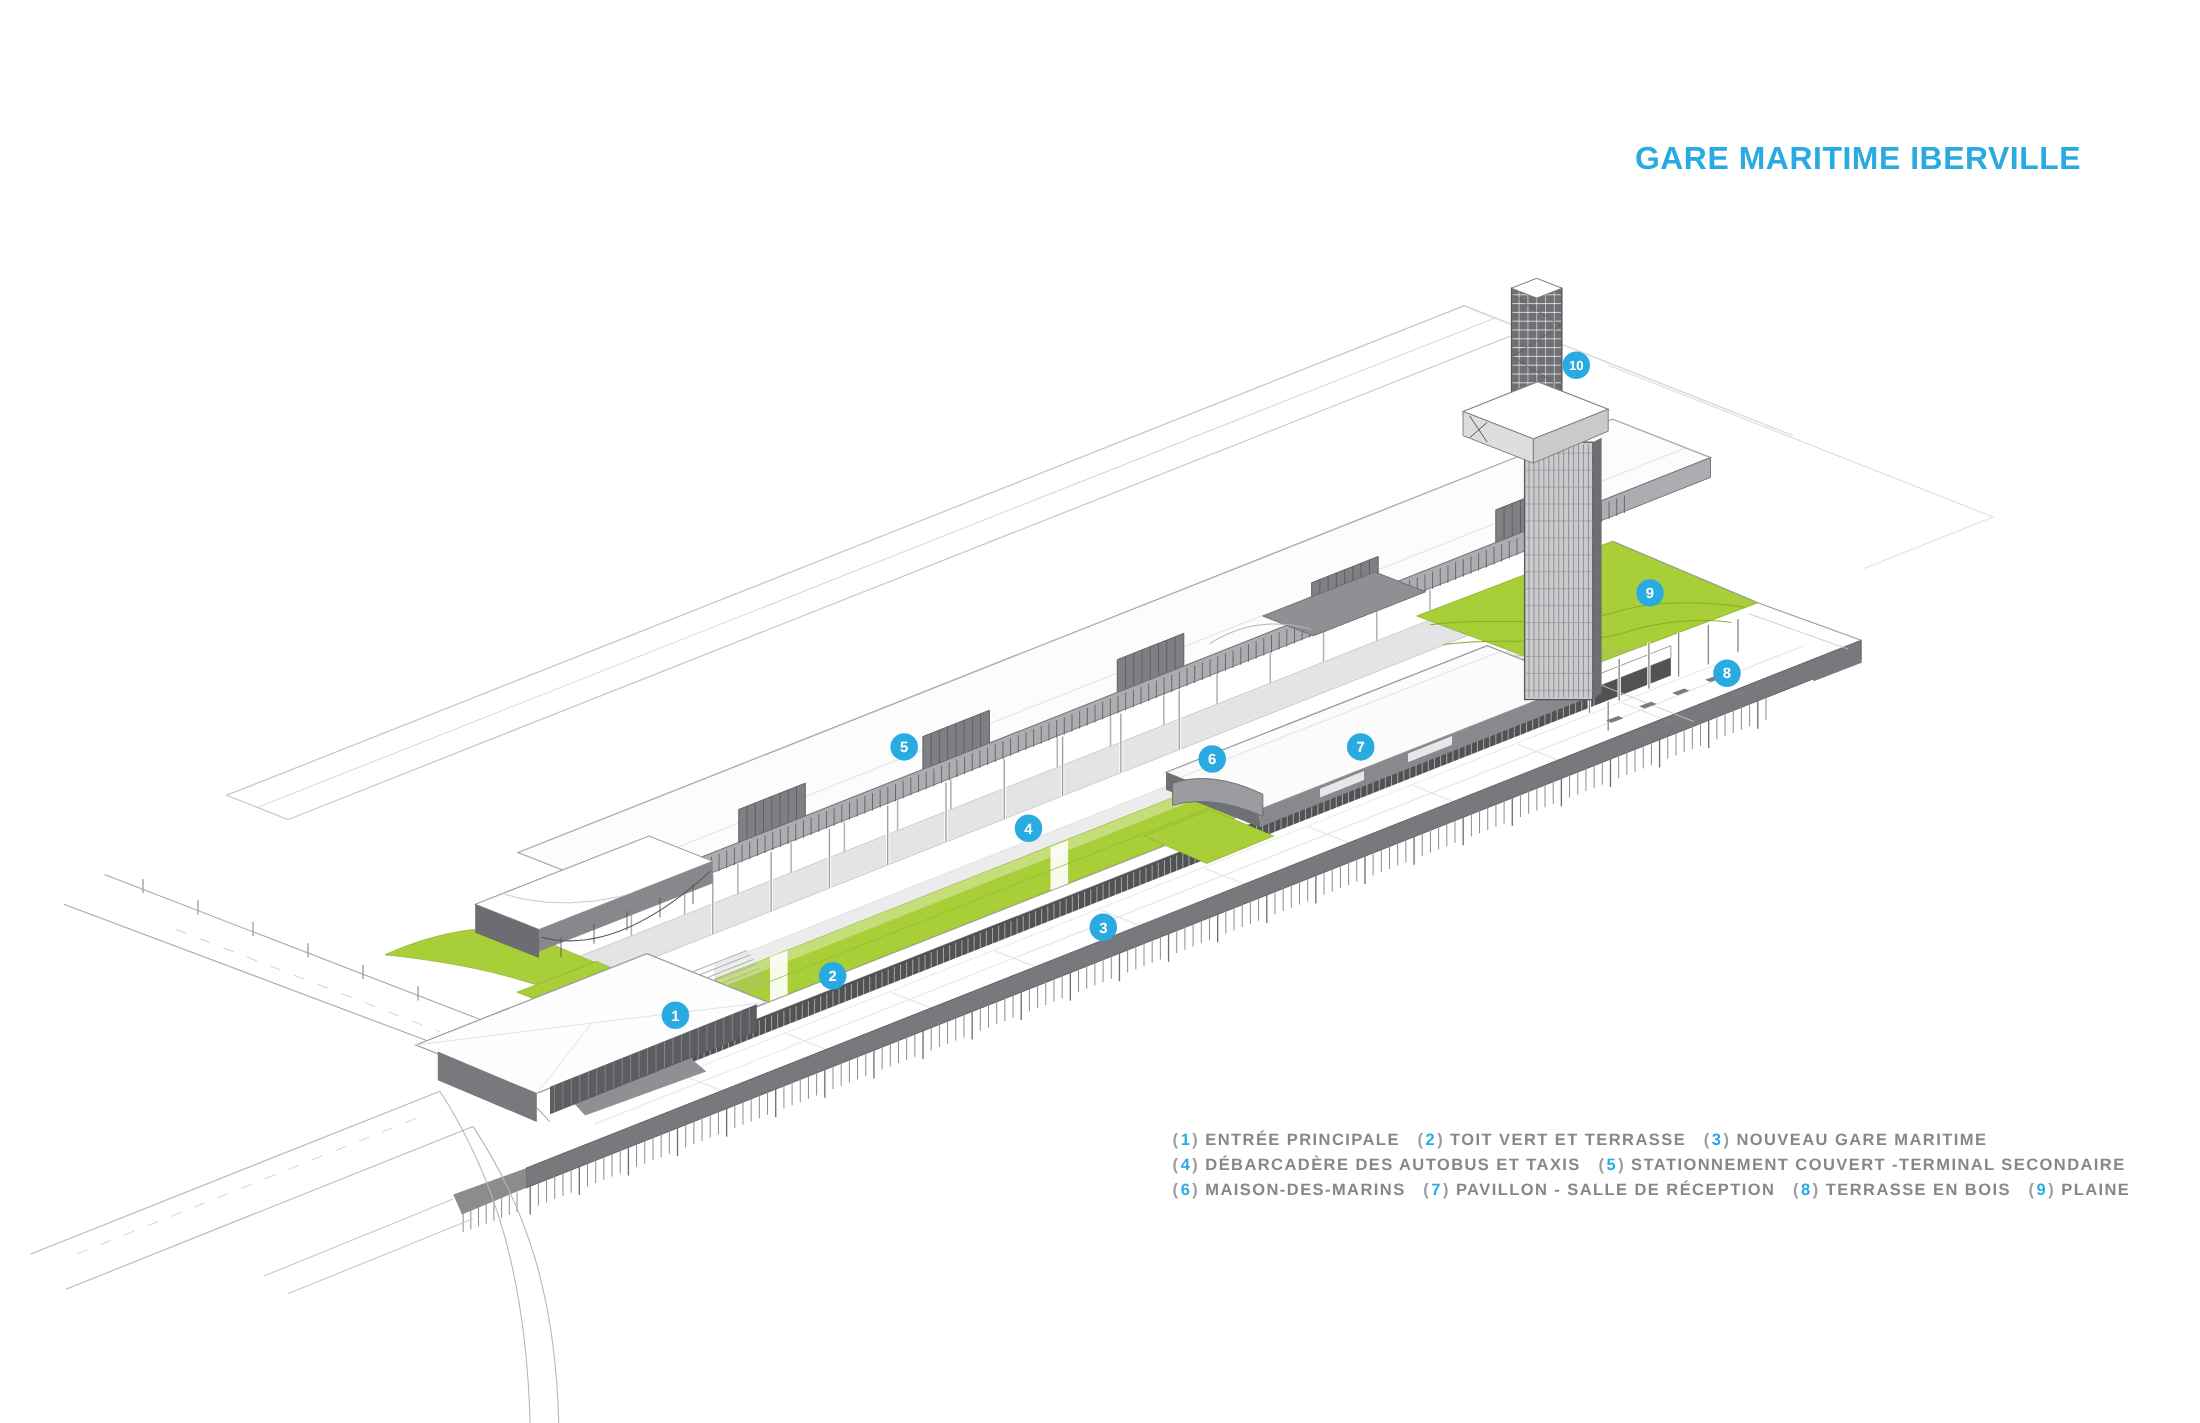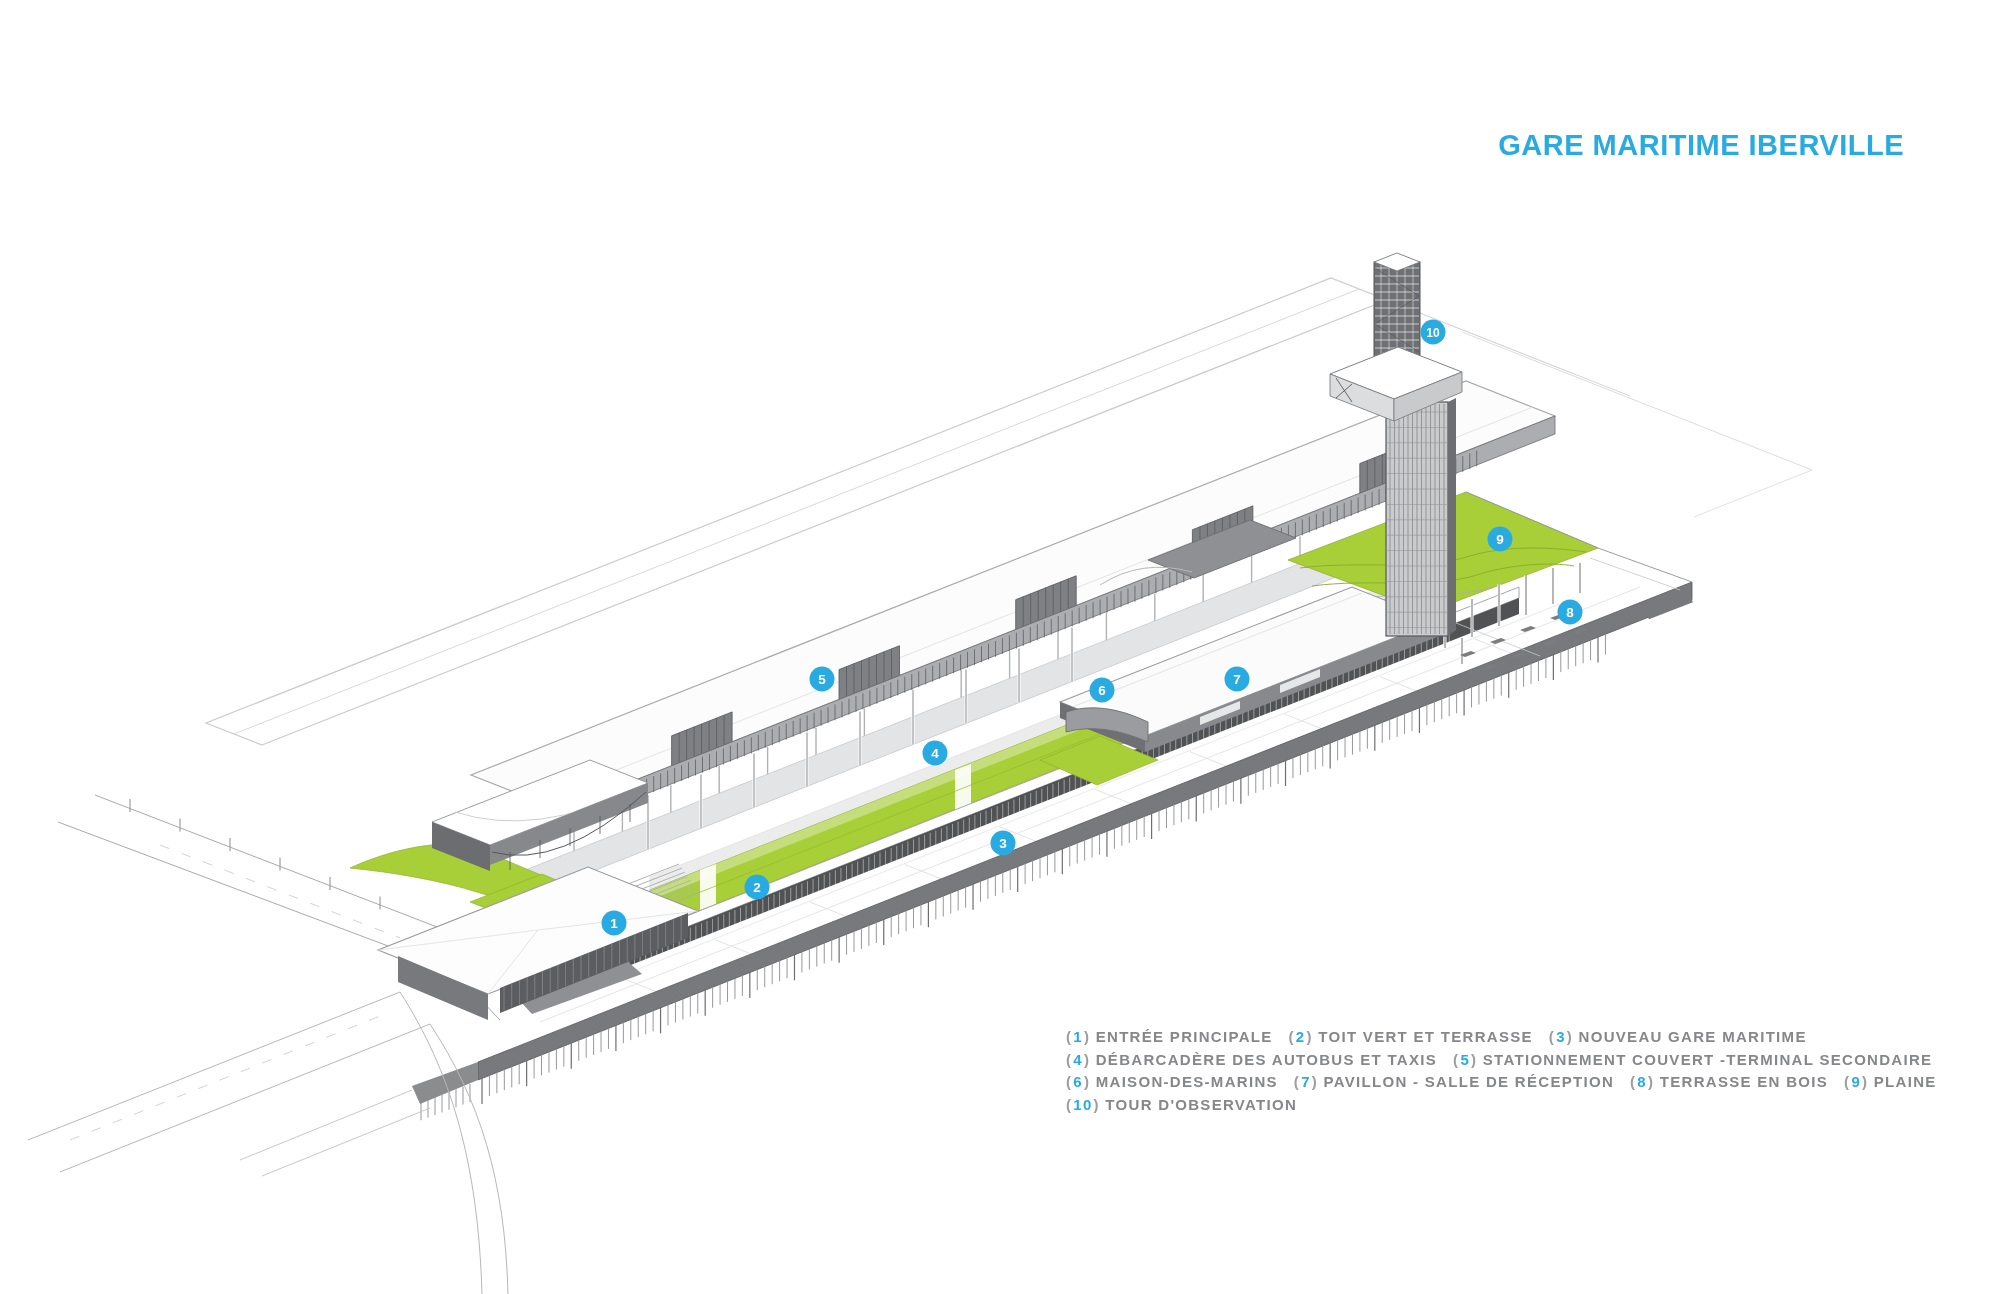--- a/index.html
+++ b/index.html
@@ -1,19 +1,19 @@
 <!DOCTYPE html>
 <html><head>
 <meta charset="utf-8">
 <style>
   html,body{margin:0;padding:0;background:#ffffff;}
   .stage{position:relative;width:2000px;height:1294px;background:#fff;overflow:hidden;
          font-family:"Liberation Sans", sans-serif;}
   .stage svg{position:absolute;left:0;top:0;}
-  .title{position:absolute;top:126px;right:96px;text-align:right;
+  .title{position:absolute;top:126px;right:108px;text-align:right;
          font-weight:bold;font-size:29px;line-height:38px;letter-spacing:0.5px;}
   .legend{position:absolute;left:1066px;top:1026px;font-size:15px;font-weight:bold;
           letter-spacing:1.3px;line-height:22.5px;white-space:nowrap;}
   .legend-line{height:22.5px;}
   .legend-item{margin-right:16px;}
   .lb{color:#9b9da0;}
   .ln{padding:0 1px;}
   .lt{color:#85878a;margin-top:34px;}
 </style>
 </head>
@@ -898,15 +898,14 @@
   </svg>
 
   <div class="title" id="titleBox" style="color: rgb(41, 171, 226);">
     <div>GARE MARITIME IBERVILLE</div>
   </div>
 
   <div class="legend" id="legend">
       <div class="legend-line"><span class="legend-item"><span class="lb">(</span><span class="ln" style="color: rgb(41, 171, 226);">1</span><span class="lb">) </span><span class="lt">ENTRÉE PRINCIPALE</span></span><span class="legend-item"><span class="lb">(</span><span class="ln" style="color: rgb(41, 171, 226);">2</span><span class="lb">) </span><span class="lt">TOIT VERT ET TERRASSE</span></span><span class="legend-item"><span class="lb">(</span><span class="ln" style="color: rgb(41, 171, 226);">3</span><span class="lb">) </span><span class="lt">NOUVEAU GARE MARITIME</span></span></div>
       <div class="legend-line"><span class="legend-item"><span class="lb">(</span><span class="ln" style="color: rgb(41, 171, 226);">4</span><span class="lb">) </span><span class="lt">DÉBARCADÈRE DES AUTOBUS ET TAXIS</span></span><span class="legend-item"><span class="lb">(</span><span class="ln" style="color: rgb(41, 171, 226);">5</span><span class="lb">) </span><span class="lt">STATIONNEMENT COUVERT -TERMINAL SECONDAIRE</span></span></div>
       <div class="legend-line"><span class="legend-item"><span class="lb">(</span><span class="ln" style="color: rgb(41, 171, 226);">6</span><span class="lb">) </span><span class="lt">MAISON-DES-MARINS</span></span><span class="legend-item"><span class="lb">(</span><span class="ln" style="color: rgb(41, 171, 226);">7</span><span class="lb">) </span><span class="lt">PAVILLON - SALLE DE RÉCEPTION</span></span><span class="legend-item"><span class="lb">(</span><span class="ln" style="color: rgb(41, 171, 226);">8</span><span class="lb">) </span><span class="lt">TERRASSE EN BOIS</span></span><span class="legend-item"><span class="lb">(</span><span class="ln" style="color: rgb(41, 171, 226);">9</span><span class="lb">) </span><span class="lt">PLAINE</span></span></div>
-      <div class="legend-line"><span class="legend-item"><span class="lb">(</span><span class="ln" style="color: rgb(41, 171, 226);">10</span><span class="lb">) </span><span class="lt">TOUR D'OBSERVATION</span></span></div>
     </div>
 </div>
 
 </body></html>

